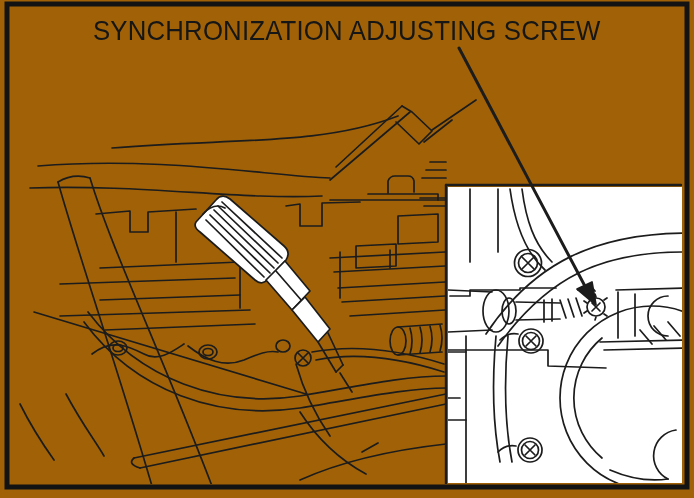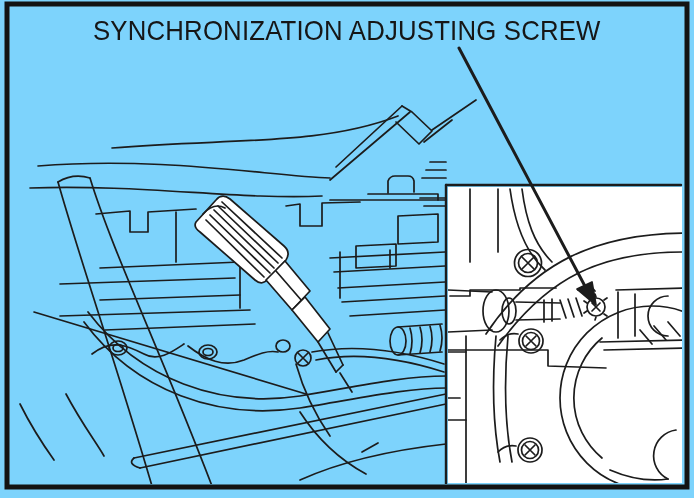--- a/index.html
+++ b/index.html
@@ -1,17 +1,17 @@
 <!DOCTYPE html>
 <html><head>
 <meta charset="utf-8">
 <style>
   html,body{margin:0;padding:0;background:#e8e8e6;}
   .page{
-    position:relative;width:694px;height:498px;background:#7dd3fc;
+    position:relative;width:694px;height:498px;background:#a16207;
     font-family:"Liberation Sans", sans-serif;overflow:hidden;
   }
   .art{position:absolute;left:0;top:0;width:694px;height:498px;}
   .caption{
     position:absolute;left:93px;top:15px;
     font-size:28px;font-weight:500;color:#161616;
     letter-spacing:0.2px;white-space:nowrap;
     transform:scaleX(0.92);transform-origin:left top;
     -webkit-font-smoothing:none;
   }

